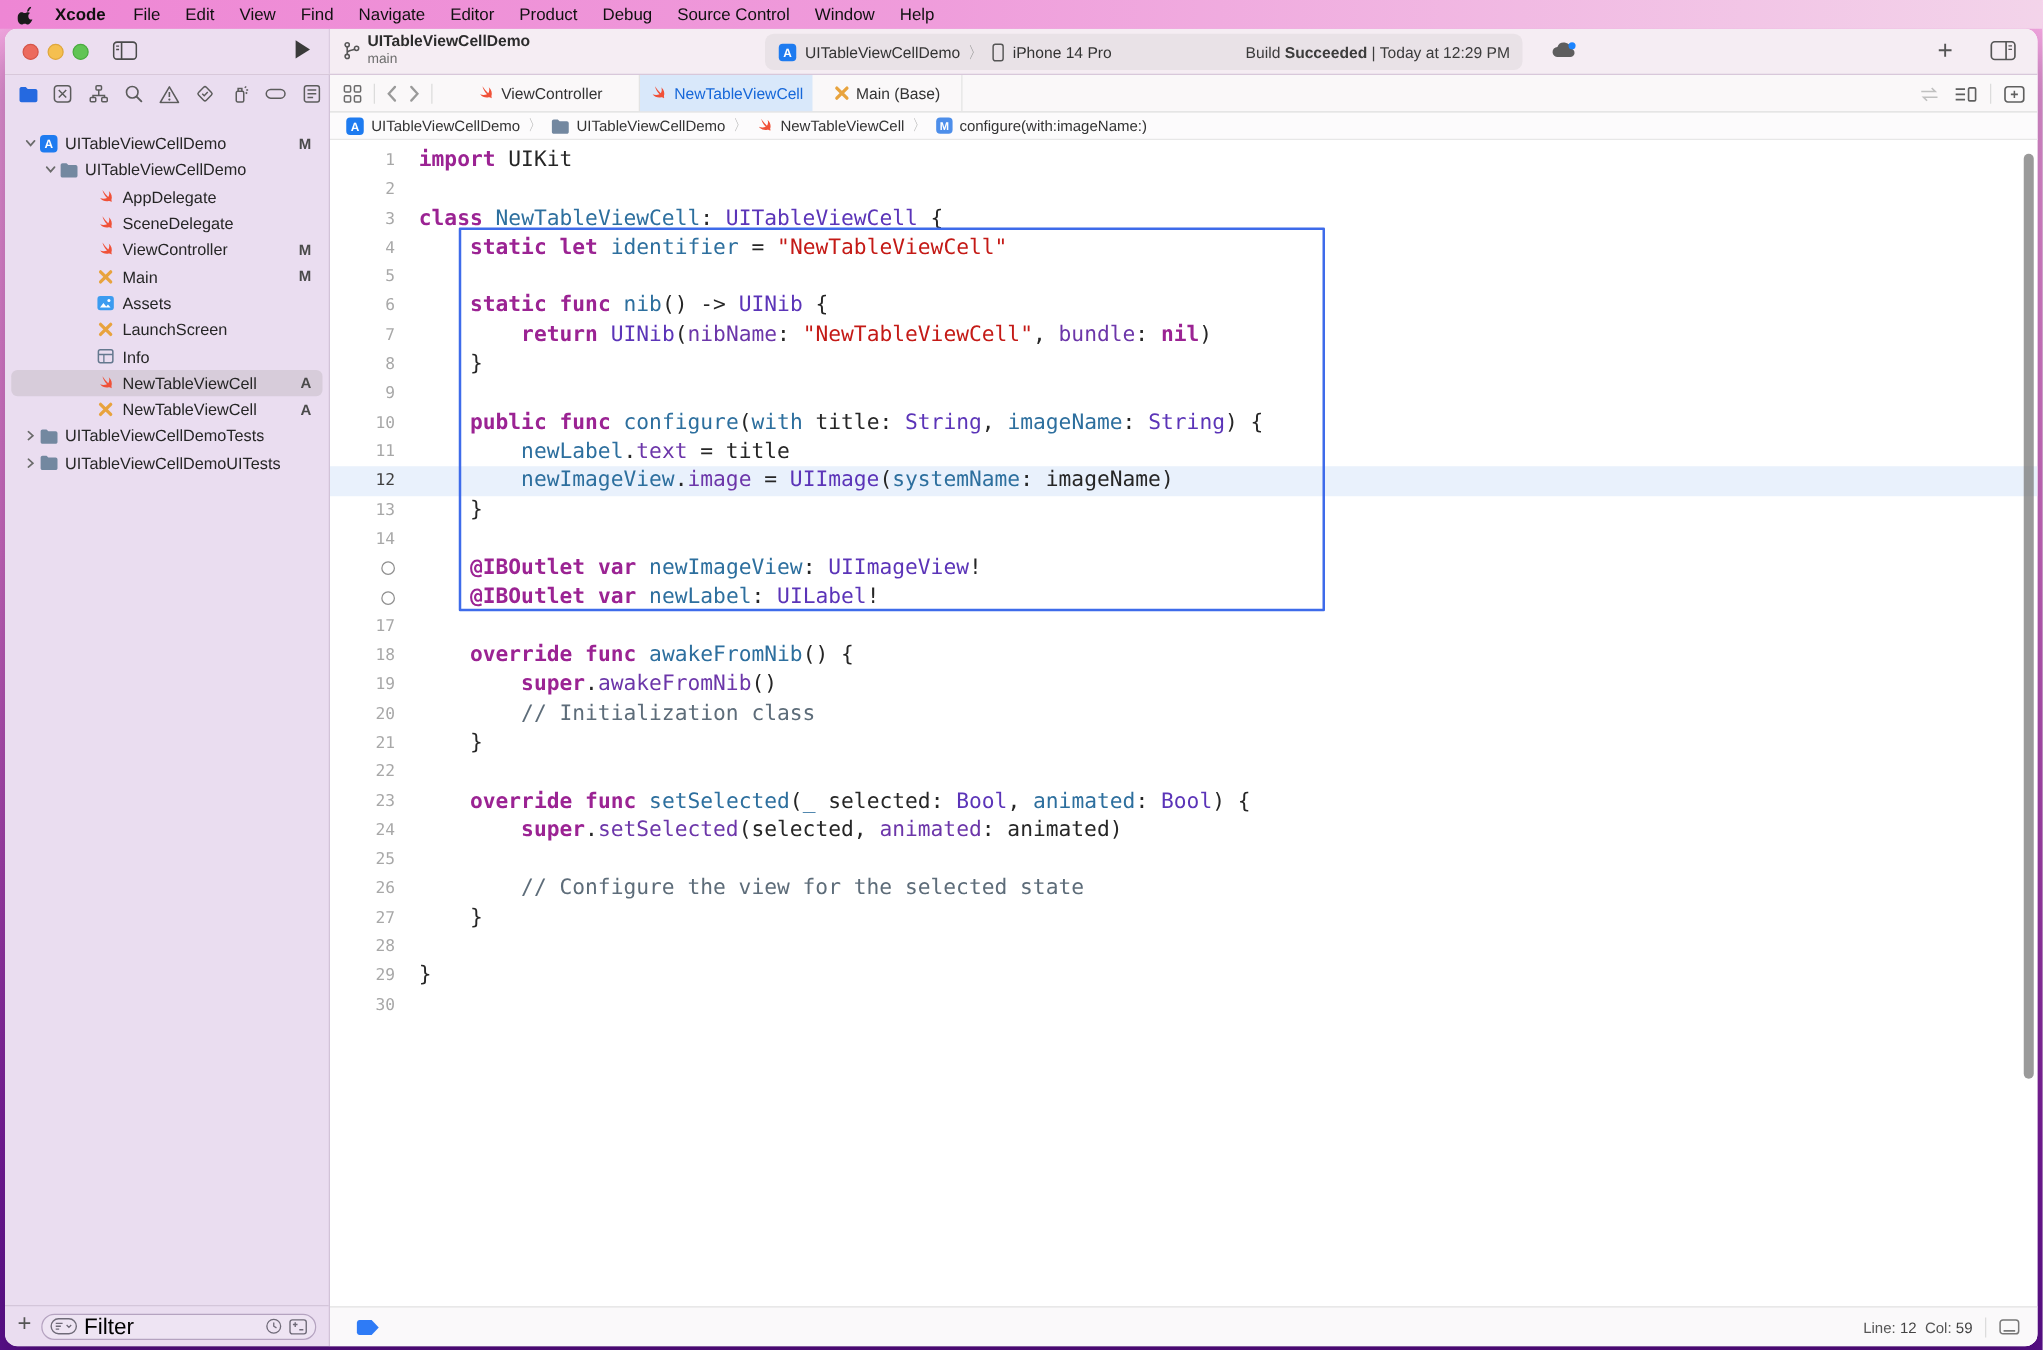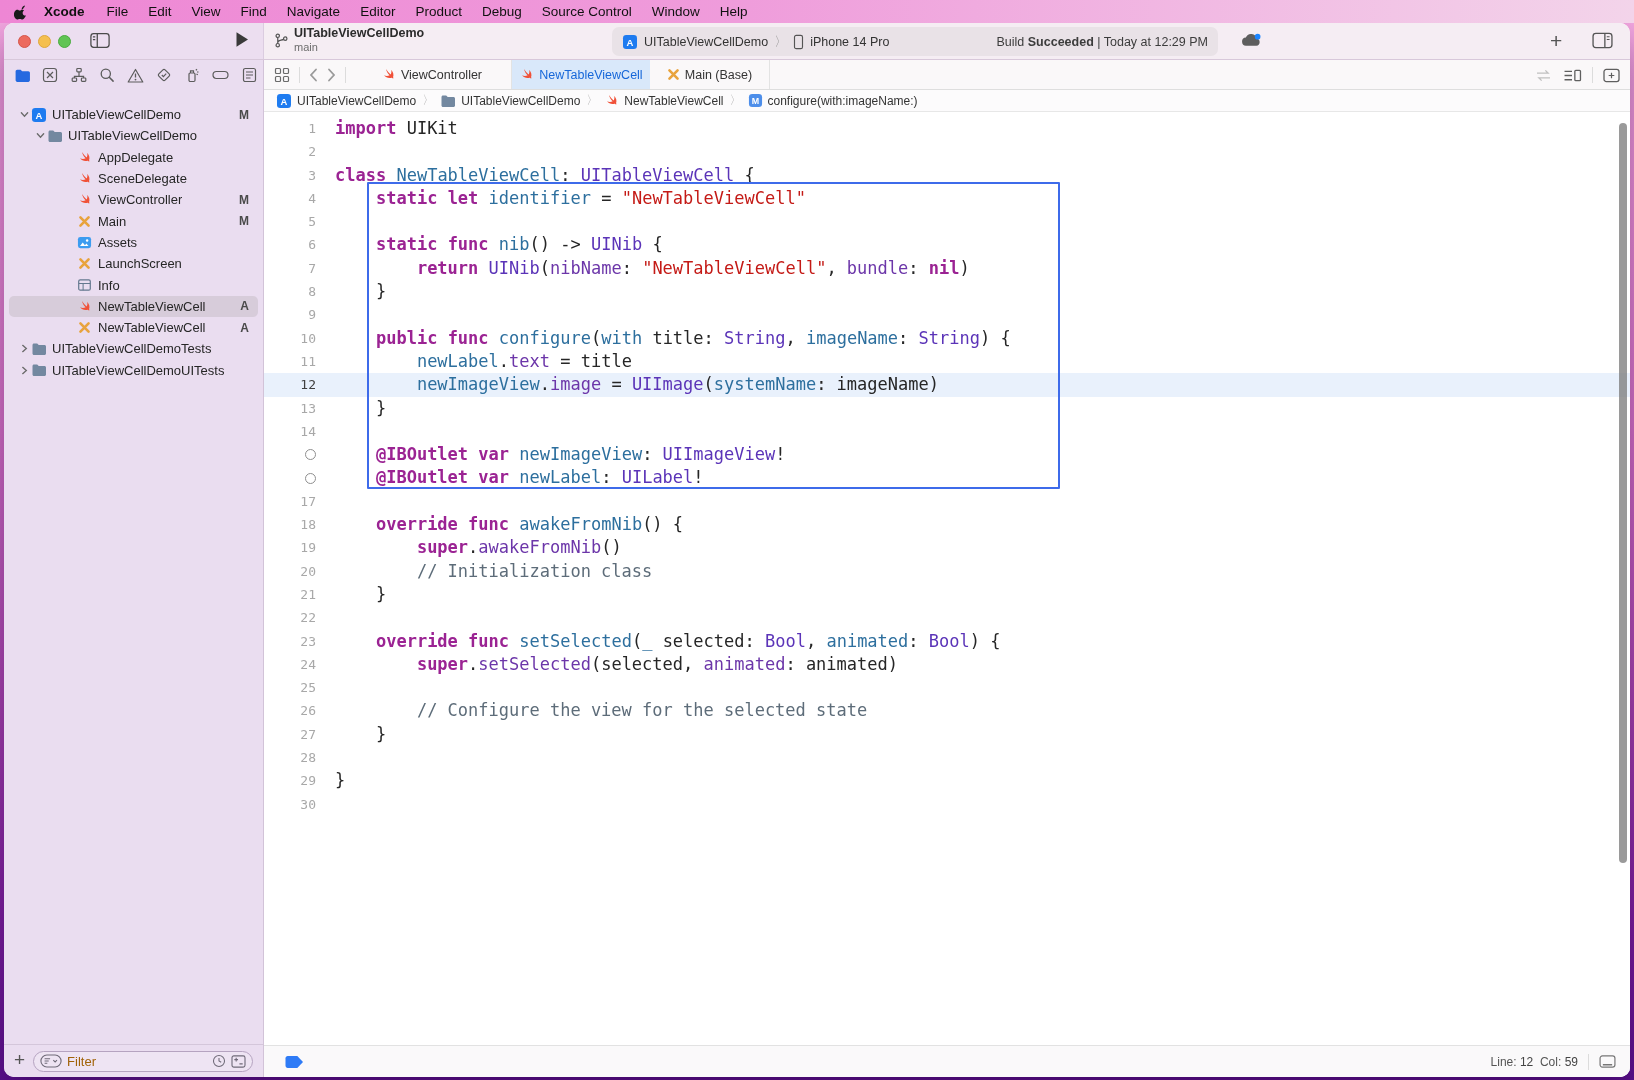--- a/index.html
+++ b/index.html
@@ -61,21 +61,21 @@
   .t-icon { width:17px; height:17px; margin-right:5px; display:flex; align-items:center;
     justify-content:center; flex:none; }
   .t-label { white-space:nowrap; overflow:hidden; }
   .t-badge { margin-left:auto; font-size:12px; font-weight:600; color:#4a4a4a; }
 
   .filterbar { position:absolute; left:0; right:0; bottom:0; height:33px;
     border-top:1px solid #d4c6da; display:flex; align-items:center; padding:0 10px 0 10px; gap:8px; }
   .fb-plus { font-size:19px; color:#555; font-weight:300; margin-top:-2px; }
   .filter-field { flex:1; height:21px; border:1px solid #b5a3c0; border-radius:11px;
     background:rgba(255,255,255,.22); display:flex; align-items:center; padding:0 6px; gap:5px; }
-  .filter-ph { color:#a16207; font-size:13px; flex:1; }
+  .filter-ph { color:#000000; font-size:18px; flex:1; }
 
   
   .editorcol { flex:1; display:flex; flex-direction:column; background:#fff; position:relative; }
   .tabbar { height:30px; background:#faf8f9; border-bottom:1px solid #dedede;
     display:flex; align-items:stretch; font-size:12.5px; color:#333; flex:none; position:relative; }
   .tb-ctrls { display:flex; align-items:center; padding:0 6px 0 10px; gap:9px; color:#7c7c7c; }
   .vsep { width:1px; height:16px; background:#dcdcdc; align-self:center; }
   .tab { display:flex; align-items:center; justify-content:center; gap:5px;
     border-right:1px solid #e3e3e3; cursor:default; }
   .tab.active { background:var(--active-tab-bg); color:var(--active-tab-text); border-right:none; }

